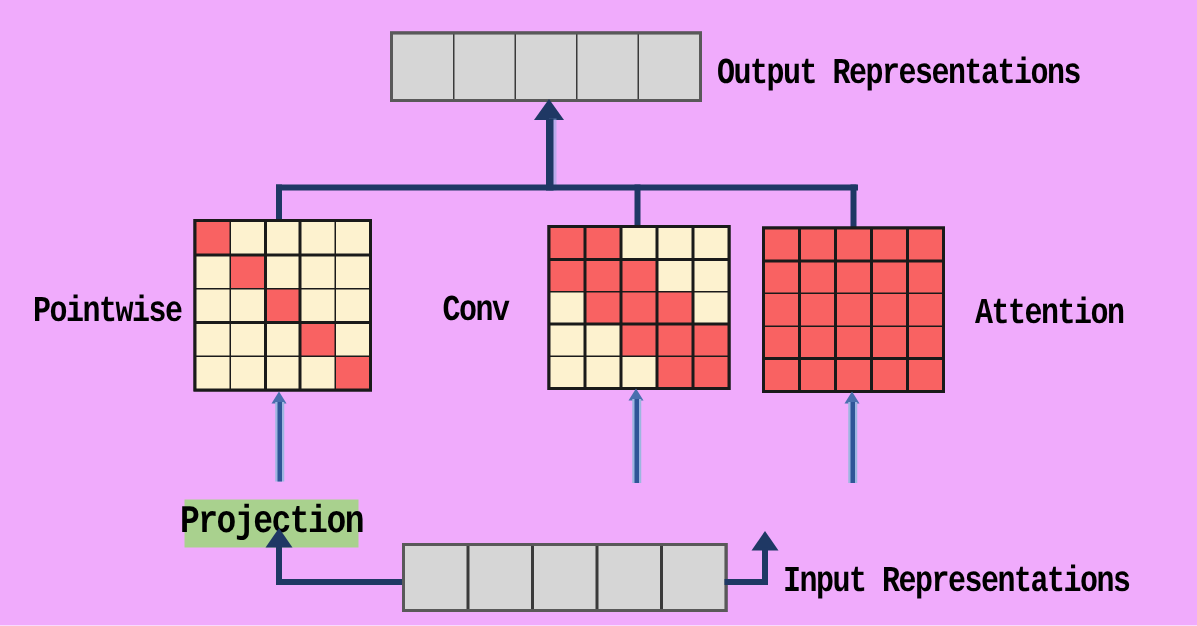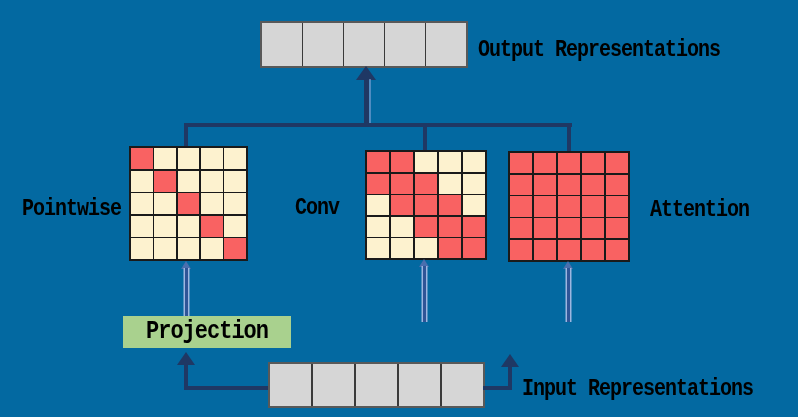--- a/index.html
+++ b/index.html
@@ -1,16 +1,16 @@
 <!DOCTYPE html>
 <html style="--c-navy: #1F3864; --c-thin: #2F5597; --c-thinlight: #9DB6E0; --c-thinmid: #4A6FAE; --c-green: #A9D18E; --c-red: #F96262; --c-cream: #FDF2CF; --c-graycell: #D6D6D6; --c-rowborder: #595959; --c-sep: #3A3A3A; --c-gridline: #1A1A1A;"><head>
 <meta charset="utf-8">
 <style>
   html,body{margin:0;padding:0;background:#fff;}
-  .canvas{position:relative;width:798px;height:417px;background:#0369a1;overflow:hidden;
+  .canvas{position:relative;width:798px;height:417px;background:#f0abfc;overflow:hidden;
           font-family:"Liberation Mono", monospace;}
   
   .lbl{position:absolute;font-weight:bold;color:#000;white-space:nowrap;
        font-size:20px;letter-spacing:-1px;line-height:1;
        transform:scaleY(1.22);transform-origin:left top;}
   
   .vector{position:absolute;display:flex;gap:1.5px;background:var(--c-sep);
           border:2px solid var(--c-rowborder);box-sizing:border-box;}
   .vcell{flex:1;background:var(--c-graycell);}
   
@@ -150,21 +150,21 @@
 
   <div class="tri up-thin" style="left:181px;top:261px;"></div>
   <div class="thin" style="left:185px;top:268px;height:53px;"></div>
 
   <div class="tri up-thin" style="left:419px;top:259px;"></div>
   <div class="thin" style="left:423px;top:266px;height:56px;"></div>
 
   <div class="tri up-thin" style="left:563px;top:261px;"></div>
   <div class="thin" style="left:567px;top:268px;height:54px;"></div>
 
-  <div class="gbox" style="left:123px;top:316px;width:168px;height:32px;">
+  <div class="gbox" style="left:123px;top:333px;width:116px;height:32px;">
     <span class="lbl2">Projection</span>
   </div>
 
   <div class="vector" style="left:268px;top:362px;width:217px;height:46px;">
       <div class="vcell"></div>
       <div class="vcell"></div>
       <div class="vcell"></div>
       <div class="vcell"></div>
       <div class="vcell"></div>
     </div>

